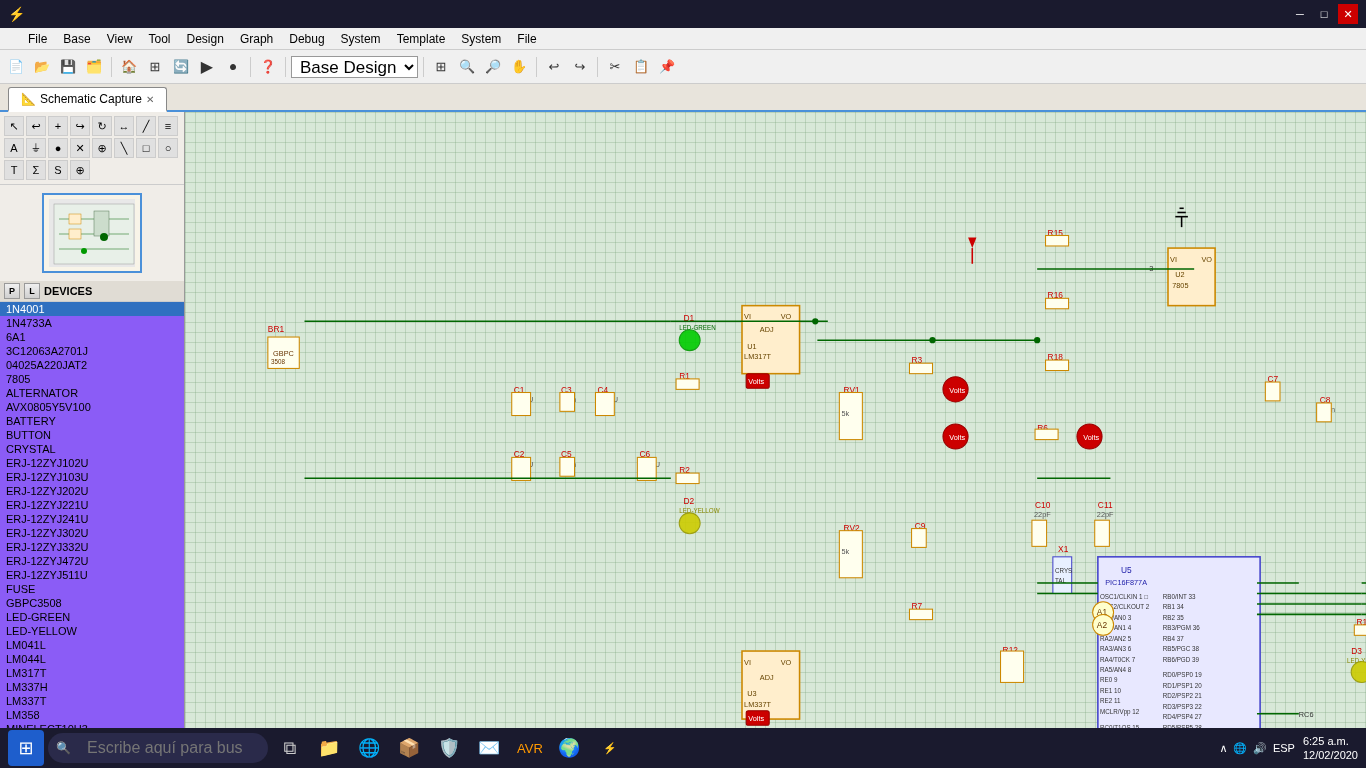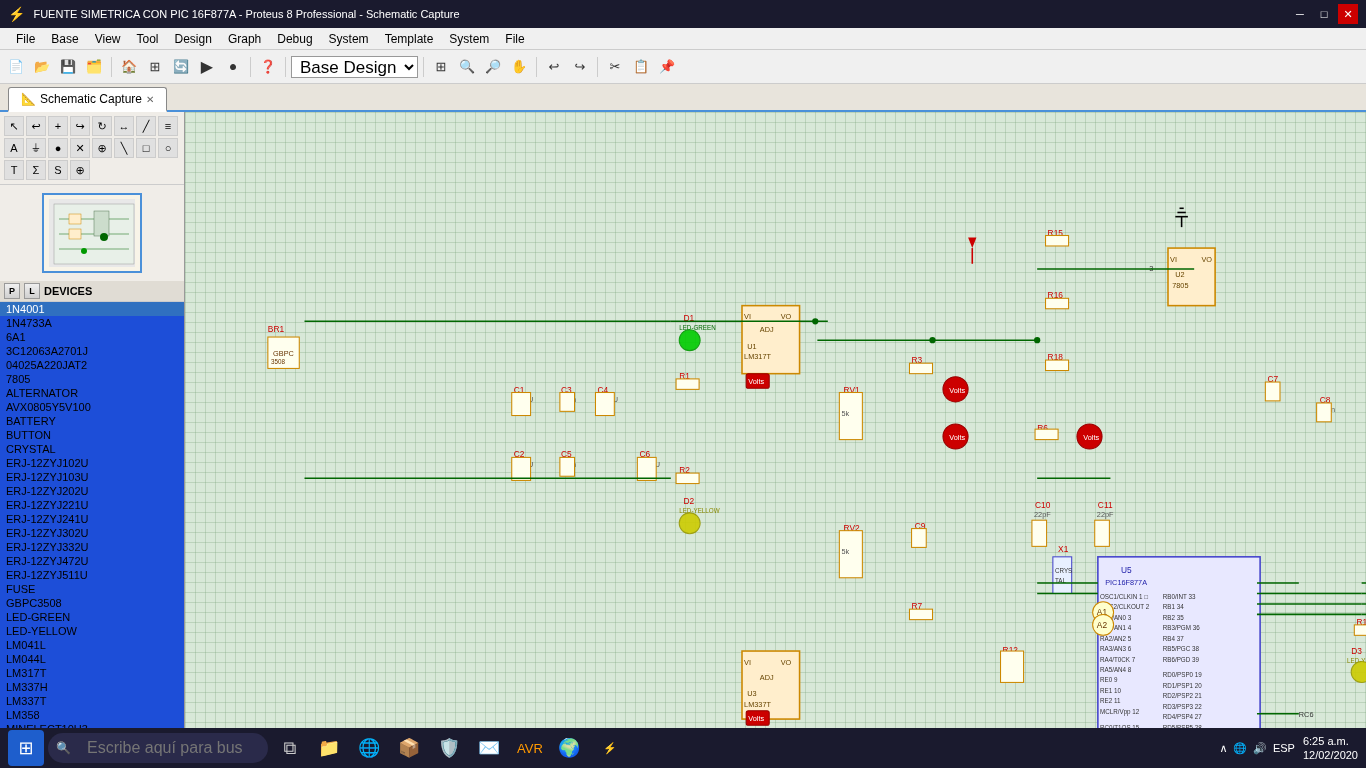--- a/index.html
+++ b/index.html
@@ -23,21 +23,21 @@
       display: flex; align-items: center; justify-content: center;
       cursor: pointer; font-size: 11px; color: #fff;
     }
 
     
     #menubar {
       background: #f0f0f0;
       height: 22px;
       display: flex;
       align-items: center;
-      padding: 0 8px;
+      padding: 0 20px;
       border-bottom: 1px solid #ccc;
       font-size: 12px;
     }
     .menu-item {
       padding: 2px 8px;
       cursor: pointer;
       white-space: nowrap;
     }
 
     
@@ -148,21 +148,21 @@
       width: 16px; height: 16px;
       border: 1px solid #999;
       background: linear-gradient(to bottom, #f0f0f0, #d0d0d0);
       cursor: pointer;
       font-size: 9px;
       display: flex; align-items: center; justify-content: center;
     }
     #device-list {
       flex: 1;
       overflow-y: auto;
-      background: #1d4ed8;
+      background: #8b5cf6;
     }
     .device-item {
       padding: 1px 6px;
       font-size: 11px;
       cursor: pointer;
       white-space: nowrap;
     }
     .device-item.selected { background: #3070c0; color: white; }
     #device-list::-webkit-scrollbar { width: 12px; }
     #device-list::-webkit-scrollbar-track { background: #f0f0f0; }
@@ -276,21 +276,20 @@
     .ic-box { fill: #ffeecc; stroke: #cc8800; stroke-width: 1.5; }
     .ic-text { font-family: Arial; font-size: 7px; fill: #664400; }
     .lcd-box { fill: #ccddcc; stroke: #557755; stroke-width: 1.5; }
   </style>
 </head>
 <body>
 
 <div id="titlebar">
   <div style="display:flex;align-items:center;gap:8px;">
     <span style="font-size:14px;">⚡</span>
-    <span style="font-size:11px;">FUENTE SIMETRICA CON PIC 16F877A - Proteus 8 Professional - Schematic Capture</span>
   </div>
   <div class="win-controls">
     <div class="win-btn">─</div>
     <div class="win-btn">□</div>
     <div class="win-btn" style="background:#c00;">✕</div>
   </div>
 </div>
 
 <div id="menubar">
   <span class="menu-item">File</span>

